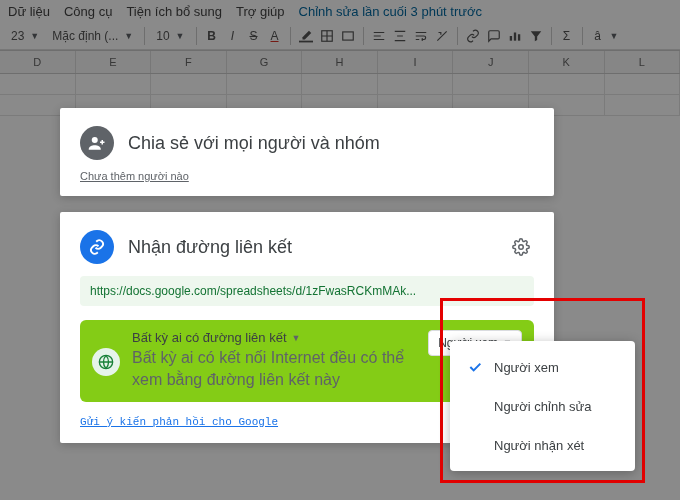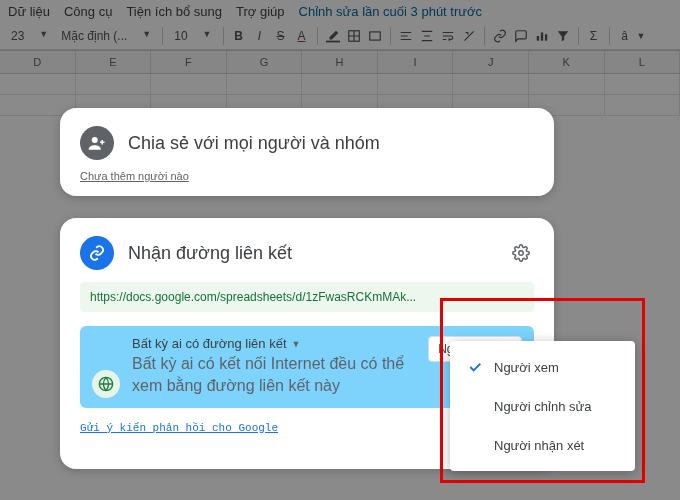--- a/index.html
+++ b/index.html
@@ -1,43 +1,43 @@
 <!DOCTYPE html>
 <html><head>
 <meta charset="utf-8">
 <style>
   * { box-sizing: border-box; margin: 0; padding: 0; font-family: Arial, sans-serif; }
   body { background: #fff; width: 680px; height: 500px; overflow: hidden; position: relative; }
   .overlay { position: absolute; inset: 0; background: rgba(0,0,0,0.46); z-index: 1; }
   .menubar { display: flex; gap: 14px; padding: 4px 8px; font-size: 13px; color: #444; position: relative; }
   .menubar .last-edit { color: #0369a1; }
   .toolbar { display: flex; align-items: center; gap: 3px; padding: 4px 6px; border-bottom: 1px solid #ddd; font-size: 12px; color: #555; }
-  .tb-text { padding: 2px 5px; display: flex; gap: 15px; }
+  .tb-text { padding: 2px 5px; display: flex; align-items: center; gap: 6px; }
   .tb-sep { width: 1px; height: 18px; background: #ccc; margin: 0 3px; }
   .tb-icon { width: 18px; height: 18px; display: flex; align-items: center; justify-content: center; color: #555; }
   .col-headers { display: flex; border-top: 1px solid #ccc; border-bottom: 1px solid #ccc; background: #f8f8f8; }
   .col-h { flex: 1; text-align: center; font-size: 11px; color: #666; padding: 5px 0; border-right: 1px solid #ddd; }
   .grid { position: relative; height: 420px; }
   .grid-row { height: 21px; border-bottom: 1px solid #e4e4e4; display: flex; }
   .grid-cell { flex: 1; border-right: 1px solid #e4e4e4; }
 
-  .dialog { position: absolute; z-index: 5; background: #fff; border-radius: 16px; box-shadow: 0 2px 10px rgba(0,0,0,0.2); }
+  .dialog { position: absolute; z-index: 5; background: #fff; border-radius: 2px; box-shadow: 0 2px 10px rgba(0,0,0,0.2); }
   .dlg-share { left: 60px; top: 108px; width: 494px; padding: 18px 20px 14px; }
-  .dlg-link  { left: 60px; top: 218px; width: 494px; padding: 18px 20px 34px; }
+  .dlg-link  { left: 60px; top: 212px; width: 494px; padding: 18px 20px 14px; }
   .dlg-head { display: flex; align-items: center; gap: 14px; margin-bottom: 10px; }
   .round-icon { width: 34px; height: 34px; border-radius: 50%; display: flex; align-items: center; justify-content: center; color: #fff; }
   .grey-ic { background: #5f6368; }
   .blue-ic { background: #1a73e8; }
   .dlg-title { font-size: 18px; color: #3c4043; font-weight: 400; }
   .dlg-sub { font-size: 11px; color: #5f6368; text-decoration: underline; }
   .gear-btn { margin-left: auto; color: #5f6368; width: 26px; height: 26px; display: flex; align-items: center; justify-content: center; border-radius: 50%; }
   .link-row { display: flex; gap: 10px; margin-top: 12px; }
   .link-box { flex: 1; background: #eef7ee; border-radius: 4px; padding: 8px 10px; font-size: 12px; color: #137333; white-space: nowrap; overflow: hidden; text-overflow: ellipsis; }
   .copy-btn { background: none; border: none; color: #1a73e8; font-size: 13px; font-weight: 500; cursor: pointer; padding: 0 6px; }
-  .scope-row { display: flex; align-items: flex-end; gap: 12px; background: #7dd3fc; border-radius: 6px; padding: 10px 12px; margin-top: 14px; }
+  .scope-row { display: flex; align-items: center; gap: 12px; background: #84cc16; border-radius: 6px; padding: 10px 12px; margin-top: 14px; }
   .globe { width: 28px; height: 28px; border-radius: 50%; background: #e6f4ea; color: #188038; display: flex; align-items: center; justify-content: center; flex-shrink: 0; margin-top: 2px; }
   .scope-text { flex: 1; }
   .scope-title { font-size: 13px; color: #3c4043; font-weight: 500; display: flex; align-items: center; gap: 5px; }
   .scope-desc { font-size: 16px; color: #5f6368; margin-top: 2px; line-height: 1.4; }
   .role-btn { background: #fff; border: 1px solid #dadce0; border-radius: 4px; padding: 5px 9px; font-size: 12px; color: #3c4043; display: flex; align-items: center; gap: 5px; cursor: pointer; align-self: flex-start; }
   .feedback { font-size: 11px; color: #1a73e8; text-decoration: underline; margin-top: 14px; display: inline-block; font-family: Liberation Mono, monospace; }
   .highlight-box { position: absolute; z-index: 6; border: 3px solid #e40000; left: 440px; top: 298px; width: 205px; height: 185px; pointer-events: none; }
   .dropdown { position: absolute; z-index: 7; left: 450px; top: 341px; width: 185px; background: #fff; border-radius: 4px; box-shadow: 0 2px 12px rgba(0,0,0,0.28); padding: 6px 0; }
   .dd-item { display: flex; align-items: center; gap: 10px; padding: 12px 16px; font-size: 13px; color: #3c4043; cursor: pointer; }
   .dd-check { width: 18px; color: #1a73e8; display: flex; justify-content: center; }

